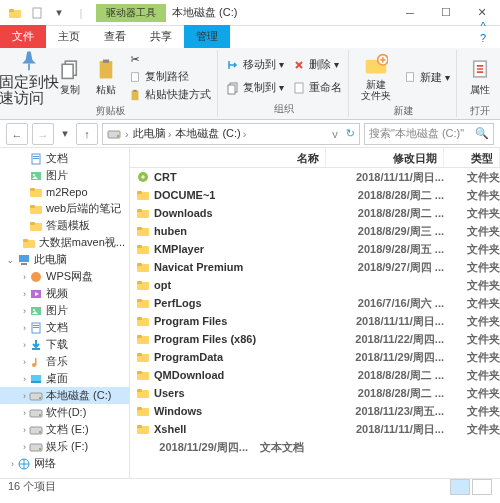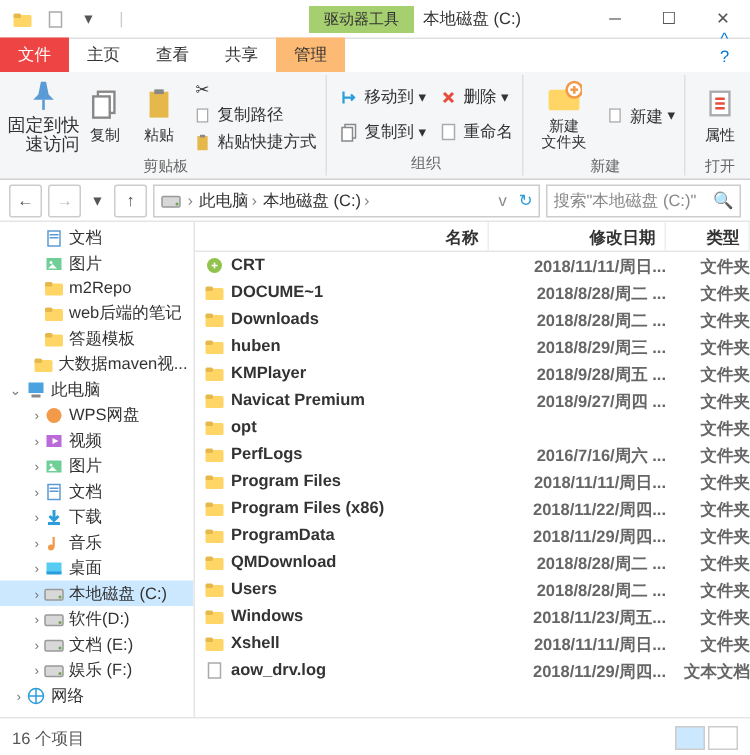--- a/index.html
+++ b/index.html
@@ -1,28 +1,28 @@
 <!DOCTYPE html>
 <html><head>
 <meta charset="utf-8">
 <style>
   * { margin:0; padding:0; box-sizing:border-box; font-family:"Microsoft YaHei","Segoe UI",sans-serif; font-size:11px; }
   body { background:#fff; width:500px; height:503px; overflow:hidden; position:relative; }
   .titlebar { height:26px; background:#fff; display:flex; align-items:center; border-bottom:1px solid #e0e0e0; }
   .qat { display:flex; align-items:center; gap:4px; padding:0 6px; }
   .qat-btn { width:18px; height:18px; display:flex; align-items:center; justify-content:center; color:#555; }
-  .titlegroup { display:flex; align-items:center; margin-left:110px; gap:6px; }
+  .titlegroup { display:flex; align-items:center; gap:6px; }
   .ctx-label { background:#a6cf6f; color:#333; padding:2px 10px; font-size:10px; }
   .title-txt { color:#333; }
   .win-ctrl { margin-left:auto; display:flex; }
   .win-btn { width:36px; height:26px; display:flex; align-items:center; justify-content:center; color:#555; }
   .tabs { height:22px; display:flex; align-items:flex-end; background:#fff; }
   .tab { padding:4px 12px; color:#333; cursor:pointer; }
   .tab.active-file { background:#ef4444; color:#fff; }
-  .tab.active-ctx { background:#fdba74; color:#333; }
+  .tab.active-ctx { background:#0ea5e9; color:#333; }
   .tab.help { margin-left:auto; width:34px; text-align:center; color:#0078d7; }
   .ribbon { height:72px; background:#f5f6f7; border-bottom:1px solid #d0d0d0; display:flex; padding:2px 4px; gap:2px; overflow:hidden; }
   .rgrp { display:flex; flex-direction:column; align-items:center; border-right:1px solid #e0e0e0; padding:0 4px; }
   .rgrp-body { flex:1; display:flex; align-items:center; gap:4px; }
   .rgrp-label { font-size:10px; color:#666; padding-bottom:1px;}
   .bigbtn { display:flex; flex-direction:column; align-items:center; justify-content:center; width:42px; height:54px; gap:2px; color:#333; }
   .bigbtn .ic { width:24px; height:24px; }
   .smallcol { display:flex; flex-direction:column; gap:1px; }
   .smallbtn { display:flex; align-items:center; gap:3px; font-size:10px; color:#333; padding:1px 2px; white-space:nowrap;}
   .smallbtn .ic { width:14px; height:14px; }
@@ -43,21 +43,21 @@
   .list { flex:1; overflow:hidden;font-weight:bold; }
   .cols { display:flex; height:20px; border-bottom:1px solid #e5e5e5; font-size:11px; color:#333;}
   .col { padding:3px 6px; border-right:1px solid #eee;}
   .col.name{flex:1;} .col.date{width:118px;} .col.type{width:56px;}
   .rows { }
   .row { display:flex; height:18px; align-items:center; font-size:11px; color:#333;}
   .row .c-name { flex:1; display:flex; align-items:center; gap:4px; padding-left:6px;}
   .row .c-date { width:118px; color:#666; white-space:nowrap; overflow:hidden;}
   .row .c-type { width:56px; color:#666;}
   .row .ic { width:14px; height:14px;}
-  .status { height:22px; border-top:1px solid #e5e5e5; display:flex; align-items:flex-end; padding:0 8px; font-size:11px; color:#555; gap:12px;}
+  .status { height:22px; border-top:1px solid #e5e5e5; display:flex; align-items:flex-start; padding:0 8px; font-size:11px; color:#555; gap:12px;}
   .view-toggle { margin-left:auto; display:flex; gap:2px;}
   .vt { width:20px; height:16px; border:1px solid #ccc;}
   svg { display:block; }
 </style>
 </head>
 <body>
 
 <svg width="0" height="0" style="position:absolute">
 <defs>
 <g id="i-folder">
@@ -183,21 +183,21 @@
 
 <div class="ribbon">
   <div class="rgrp">
     <div class="rgrp-body">
       <div class="bigbtn">
         <span class="ic">
             <svg width="24" height="24" viewBox="0 0 14 14">
               <use href="#i-pin"></use>
             </svg>
           </span>
-        <span style="font-size:12px;text-align:right;line-height:1.1;white-space:pre">固定到快
+        <span style="font-size:15px;text-align:left;line-height:1.1;white-space:pre">固定到快
 速访问</span>
       </div>
       <div class="bigbtn" style="width:32px">
         <span class="ic">
             <svg width="22" height="22" viewBox="0 0 14 14">
               <use href="#i-copy"></use>
             </svg>
           </span>
         <span style="font-size:10px">复制</span>
       </div>
@@ -688,28 +688,20 @@
               <svg width="14" height="14" viewBox="0 0 14 14">
                 <use href="#i-folder"></use>
               </svg>
             </span>
             <span>Xshell</span>
           </div>
           <div class="c-date">2018/11/11/周日...</div>
           <div class="c-type">文件夹</div>
         </div>
         <div class="row">
-          <div class="c-name">
-            <span class="ic">
-              <svg width="14" height="14" viewBox="0 0 14 14">
-                <use href="#i-file"></use>
-              </svg>
-            </span>
-            <span>aow_drv.log</span>
-          </div>
           <div class="c-date">2018/11/29/周四...</div>
           <div class="c-type">文本文档</div>
         </div>
       </div>
   </div>
 </div>
 
 <div class="status">
   <span>16 个项目</span>
   <div class="view-toggle">

